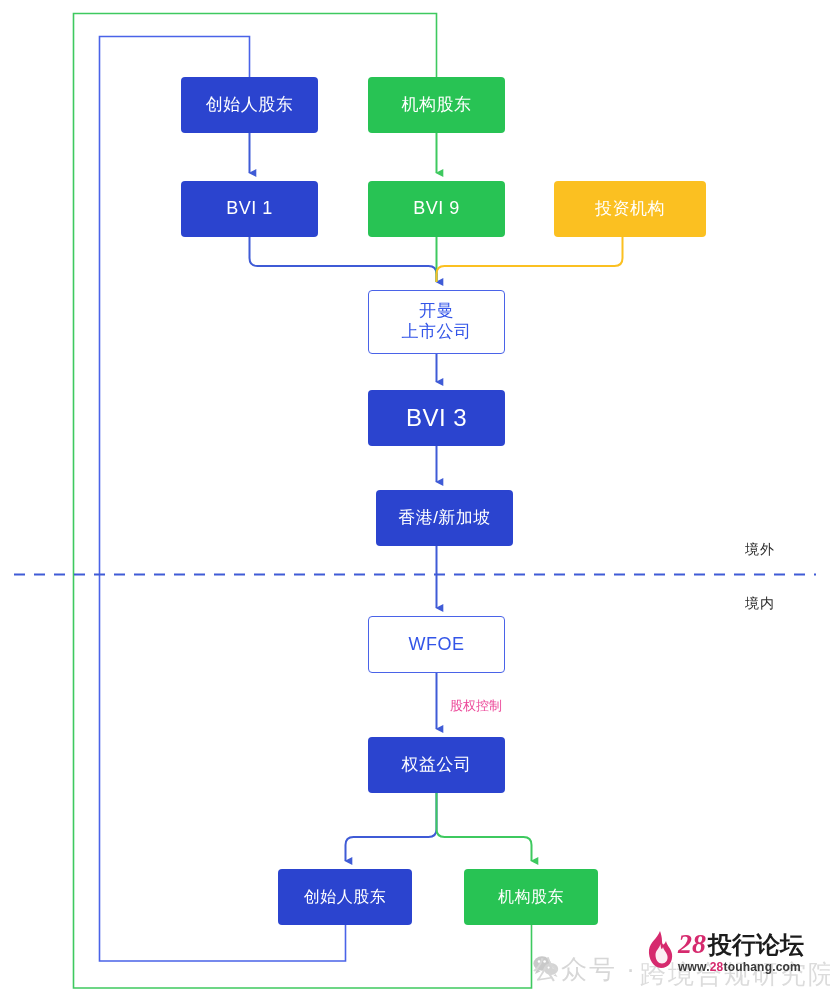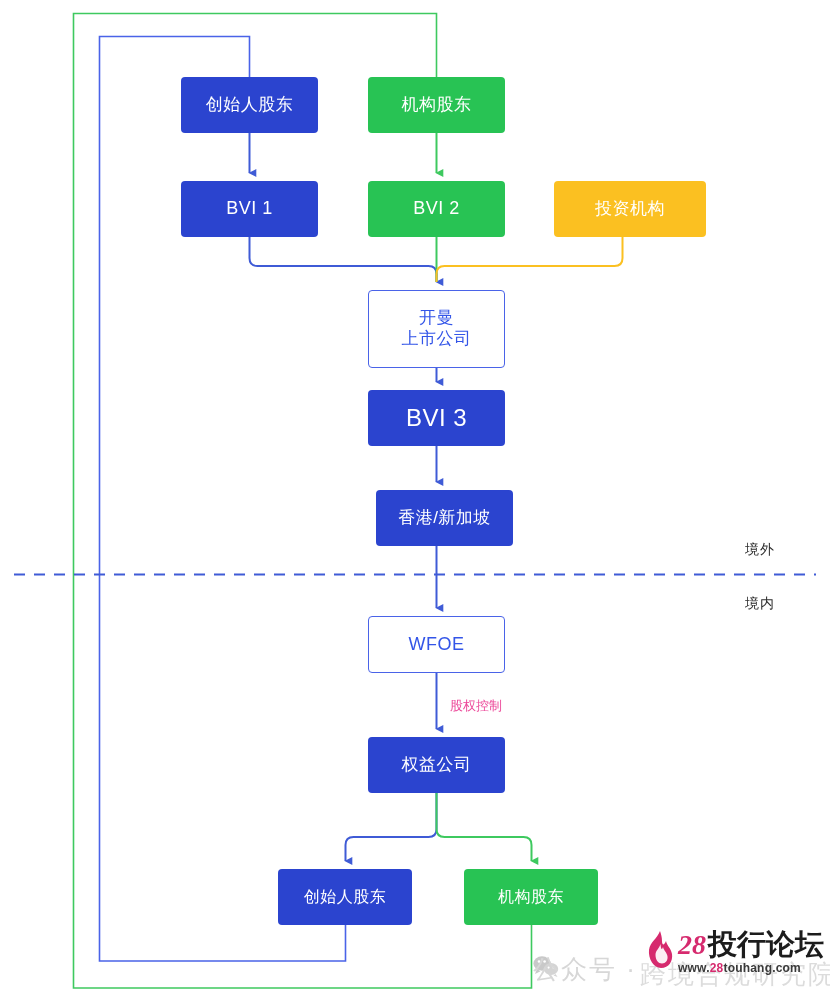--- a/index.html
+++ b/index.html
@@ -95,21 +95,21 @@
   .brand-text { display: flex; flex-direction: column; line-height: 1; }
   .brand-line1 { display: flex; align-items: baseline; gap: 2px; }
   .brand-28 {
     font-family: "Liberation Serif", serif;
     font-style: italic;
     font-weight: bold;
     font-size: 28px;
     color: #d62a6e;
   }
   .brand-cn {
-    font-size: 29px;
+    font-size: 24px;
     font-weight: bold;
     color: #1c1c1c;
     letter-spacing: 0px;
   }
   .brand-url {
     font-size: 12px;
     font-weight: bold;
     color: #3a3a3a;
     letter-spacing: 0.2px;
     margin-top: 3px;
@@ -160,23 +160,23 @@
       <path d="M531.5,925 L531.5,988 L73.5,988 L73.5,13.5 L436.5,13.5 L436.5,77" stroke="#3ec95f" stroke-width="1.6"></path>
     </g>
 
     <line x1="14" y1="574.5" x2="816" y2="574.5" stroke="#3f5bd6" stroke-width="2" stroke-dasharray="11 9"></line>
   </svg>
 
   <div id="nodes-layer">
       <div class="node blue" style="left: 181px; top: 77px; width: 137px; height: 56px; font-size: 17px;"><span class="label">创始人股东</span></div>
       <div class="node green" style="left: 368px; top: 77px; width: 137px; height: 56px; font-size: 17px;"><span class="label">机构股东</span></div>
       <div class="node blue" style="left: 181px; top: 181px; width: 137px; height: 56px; font-size: 18px;"><span class="label">BVI 1</span></div>
-      <div class="node green" style="left: 368px; top: 181px; width: 137px; height: 56px; font-size: 18px;"><span class="label">BVI 2</span></div>
+      <div class="node green" style="left: 368px; top: 181px; width: 137px; height: 56px; font-size: 18px;"><span class="label">BVI 9</span></div>
       <div class="node orange" style="left: 554px; top: 181px; width: 152px; height: 56px; font-size: 17px;"><span class="label">投资机构</span></div>
-      <div class="node outline-blue" style="left: 368px; top: 290px; width: 137px; height: 78px; font-size: 17px;"><span class="label">开曼
+      <div class="node outline-blue" style="left: 368px; top: 290px; width: 137px; height: 64px; font-size: 17px;"><span class="label">开曼
 上市公司</span></div>
       <div class="node blue" style="left: 368px; top: 390px; width: 137px; height: 56px; font-size: 24px;"><span class="label">BVI 3</span></div>
       <div class="node blue" style="left: 376px; top: 490px; width: 137px; height: 56px; font-size: 17px;"><span class="label">香港/新加坡</span></div>
       <div class="node outline-blue" style="left: 368px; top: 616px; width: 137px; height: 57px; font-size: 18px;"><span class="label">WFOE</span></div>
       <div class="node blue" style="left: 368px; top: 737px; width: 137px; height: 56px; font-size: 17px;"><span class="label">权益公司</span></div>
       <div class="node blue" style="left: 278px; top: 869px; width: 134px; height: 56px; font-size: 16px;"><span class="label">创始人股东</span></div>
       <div class="node green" style="left: 464px; top: 869px; width: 134px; height: 56px; font-size: 16px;"><span class="label">机构股东</span></div>
     </div>
 
   <div class="edge-label" style="left:450px; top:697px;">股权控制</div>

